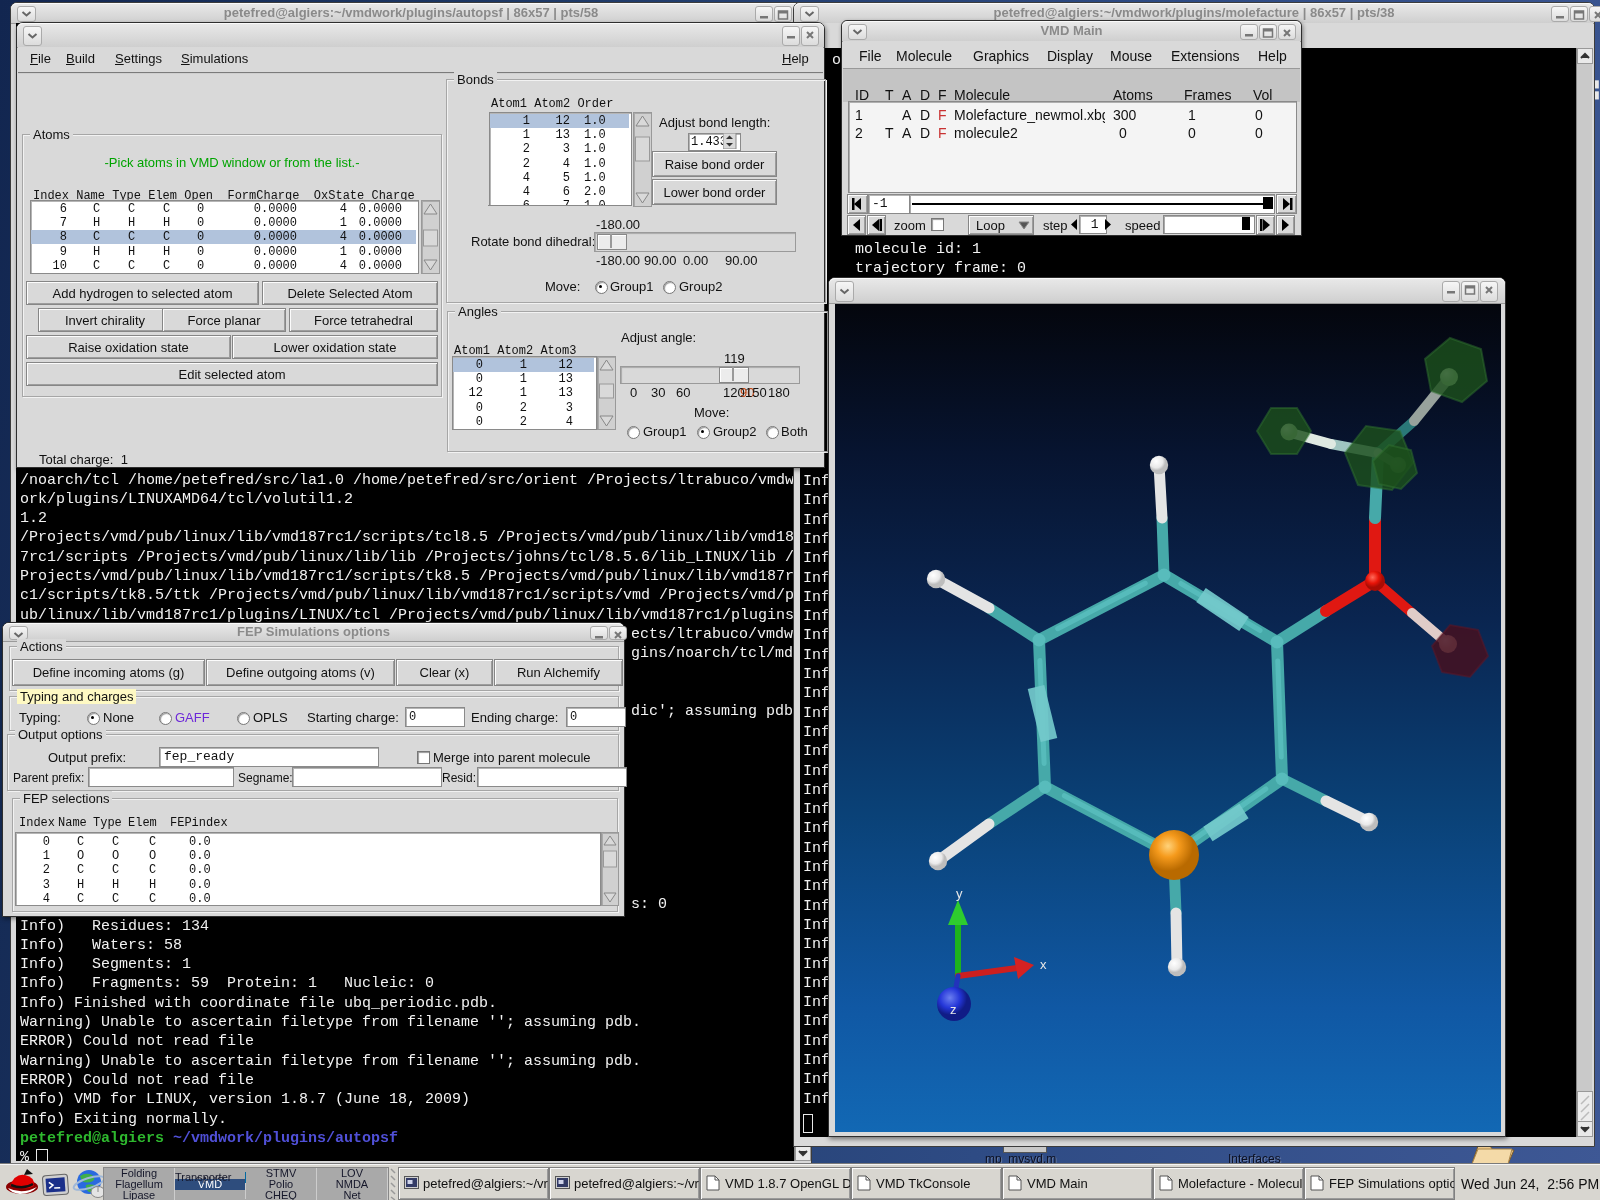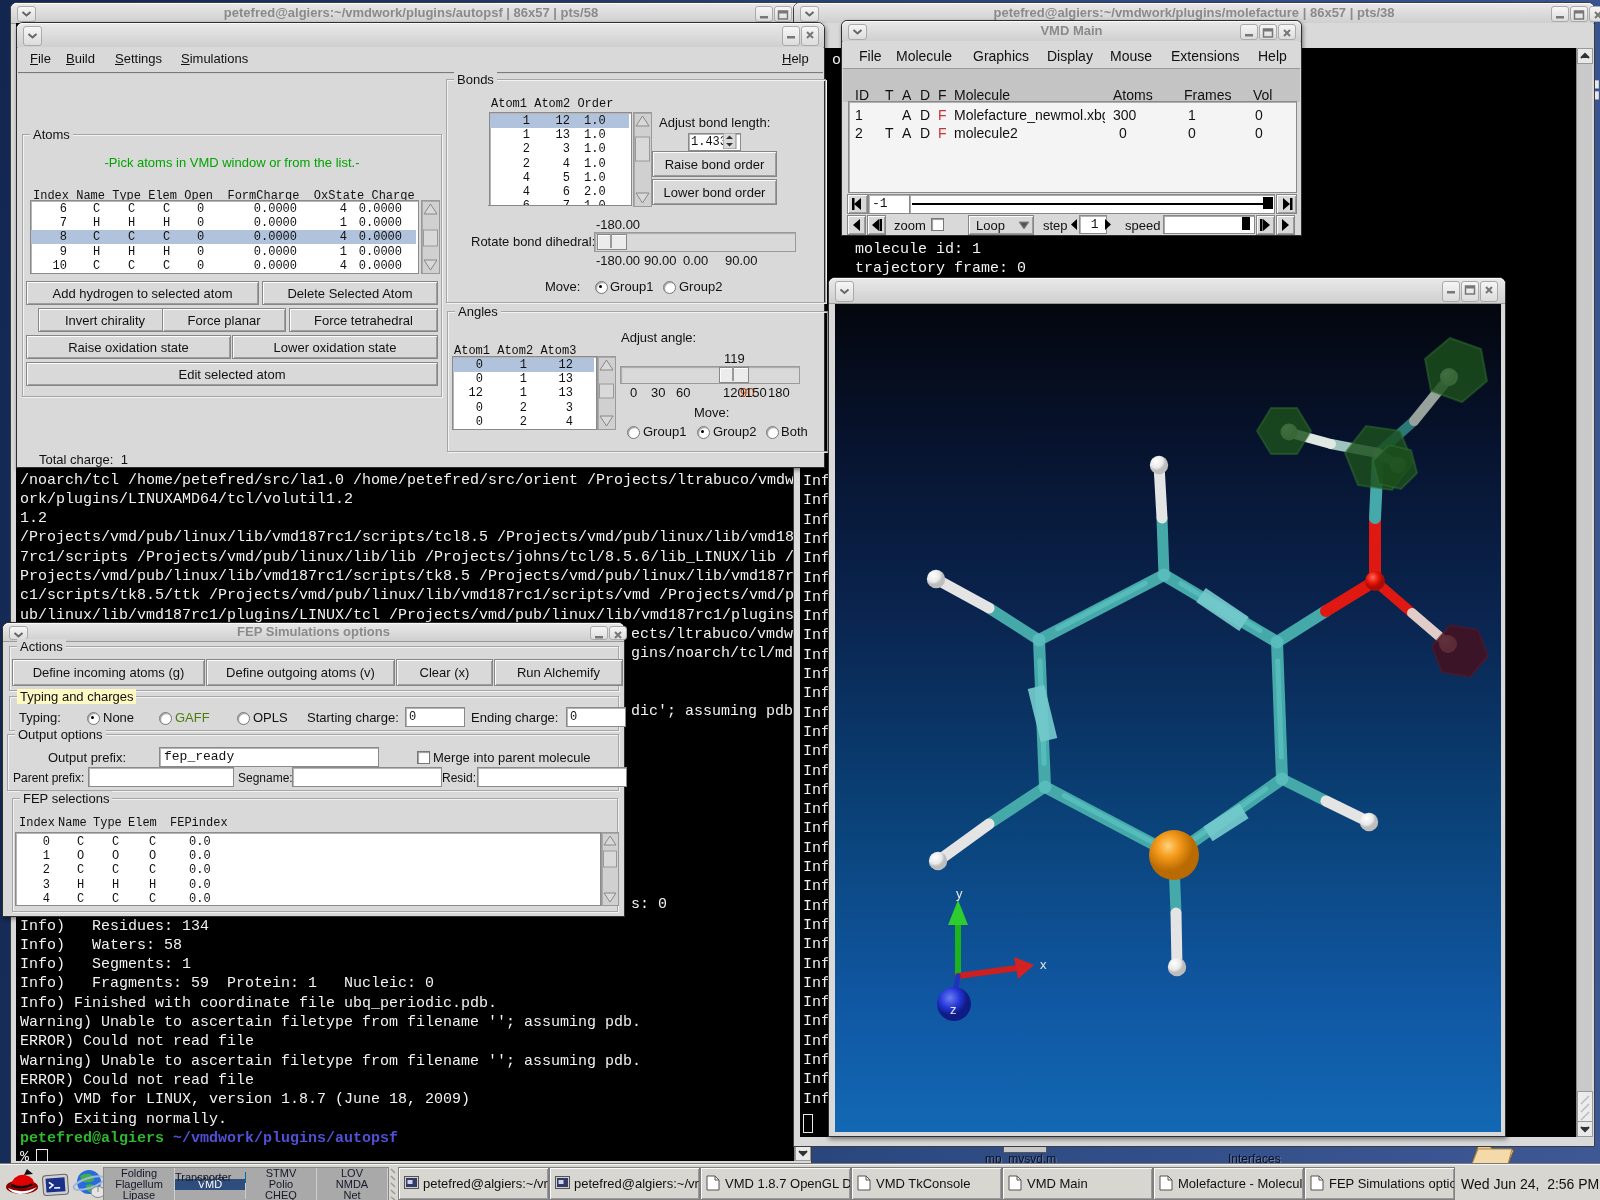--- a/index.html
+++ b/index.html
@@ -362,21 +362,21 @@
     <div class="btn" style="left:393px;top:36px;width:95px;height:25px;font:13px 'Liberation Sans', sans-serif;">Clear (x)</div>
     <div class="btn" style="left:491px;top:36px;width:127px;height:25px;font:13px 'Liberation Sans', sans-serif;">Run Alchemify</div>
     <div class="grv" style="left:6px;top:73px;width:608px;height:33px;"></div>
     <div class="t" style="left:14px;top:66px;font:13px 'Liberation Sans', sans-serif;color:#111;background:#fef9c3;padding:0 3px;">Typing and charges</div>
     <div class="t" style="top:87px;font:normal 13px 'Liberation Sans', sans-serif;color:#111;left:16px;">Typing:</div>
     <div class="rad" style="left:84px;top:89px;width:11px;height:11px;">
       <div style="position:absolute;left:3px;top:3px;width:3px;height:3px;background:#000;border-radius:50%;padding:0;"></div>
     </div>
     <div class="t" style="top:87px;font:normal 13px 'Liberation Sans', sans-serif;color:#111;left:100px;">None</div>
     <div class="rad" style="left:156px;top:89px;width:11px;height:11px;"></div>
-    <div class="t" style="top:87px;font:normal 13px 'Liberation Sans', sans-serif;color:#4d7c0f;left:172px;">GAFF</div>
+    <div class="t" style="top:87px;font:normal 13px 'Liberation Sans', sans-serif;color:#6d28d9;left:172px;">GAFF</div>
     <div class="rad" style="left:234px;top:89px;width:11px;height:11px;"></div>
     <div class="t" style="top:87px;font:normal 13px 'Liberation Sans', sans-serif;color:#111;left:250px;">OPLS</div>
     <div class="t" style="top:87px;font:normal 13px 'Liberation Sans', sans-serif;color:#111;left:304px;">Starting charge:</div>
     <div class="ent" style="left:402px;top:84px;width:55px;height:18px;font:12px 'Liberation Mono', monospace;padding-left:3px;line-height:18px;">0</div>
     <div class="t" style="top:87px;font:normal 13px 'Liberation Sans', sans-serif;color:#111;left:468px;">Ending charge:</div>
     <div class="ent" style="left:563px;top:84px;width:55px;height:18px;font:12px 'Liberation Mono', monospace;padding-left:3px;line-height:18px;">0</div>
     <div class="grv" style="left:4px;top:111px;width:610px;height:55px;"></div>
     <div class="t" style="left:12px;top:104px;font:13px 'Liberation Sans', sans-serif;color:#111;background:#d9d9d9;padding:0 3px;">Output options</div>
     <div class="t" style="top:127px;font:normal 13px 'Liberation Sans', sans-serif;color:#111;left:45px;">Output prefix:</div>
     <div class="ent" style="left:156px;top:124px;width:214px;height:18px;font:13px 'Liberation Mono', monospace;padding-left:4px;line-height:18px;">fep_ready</div>

